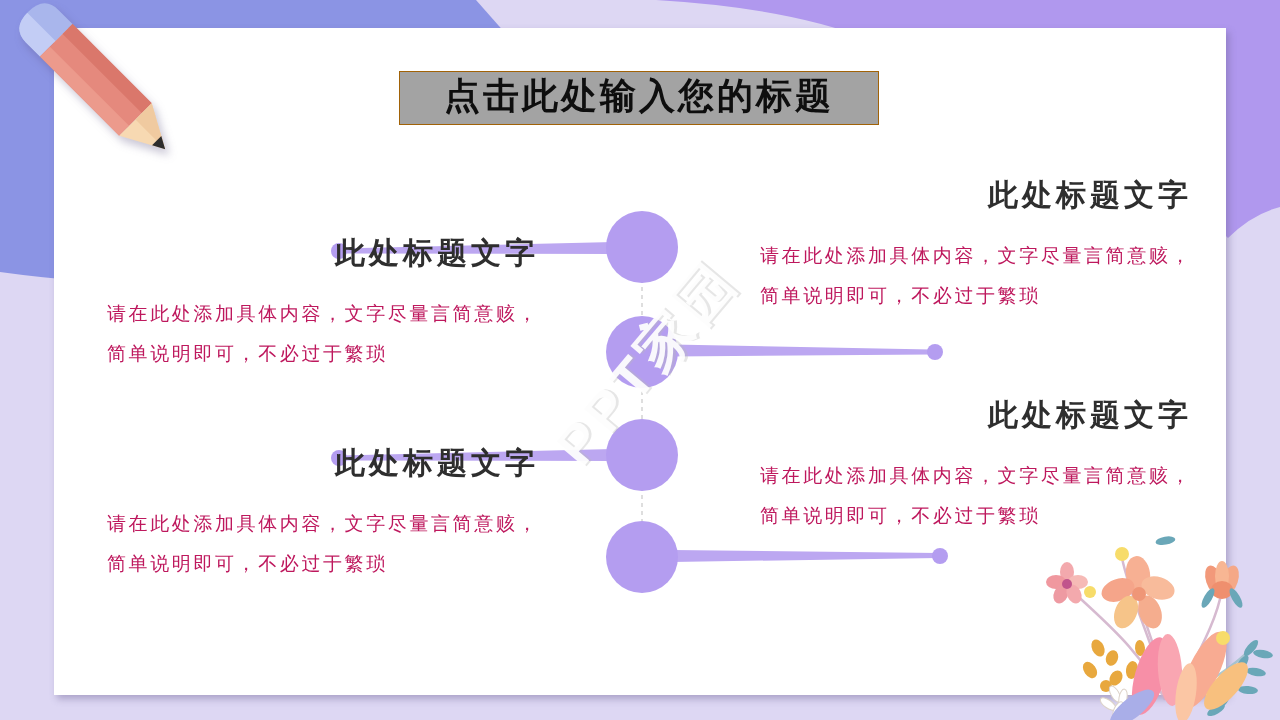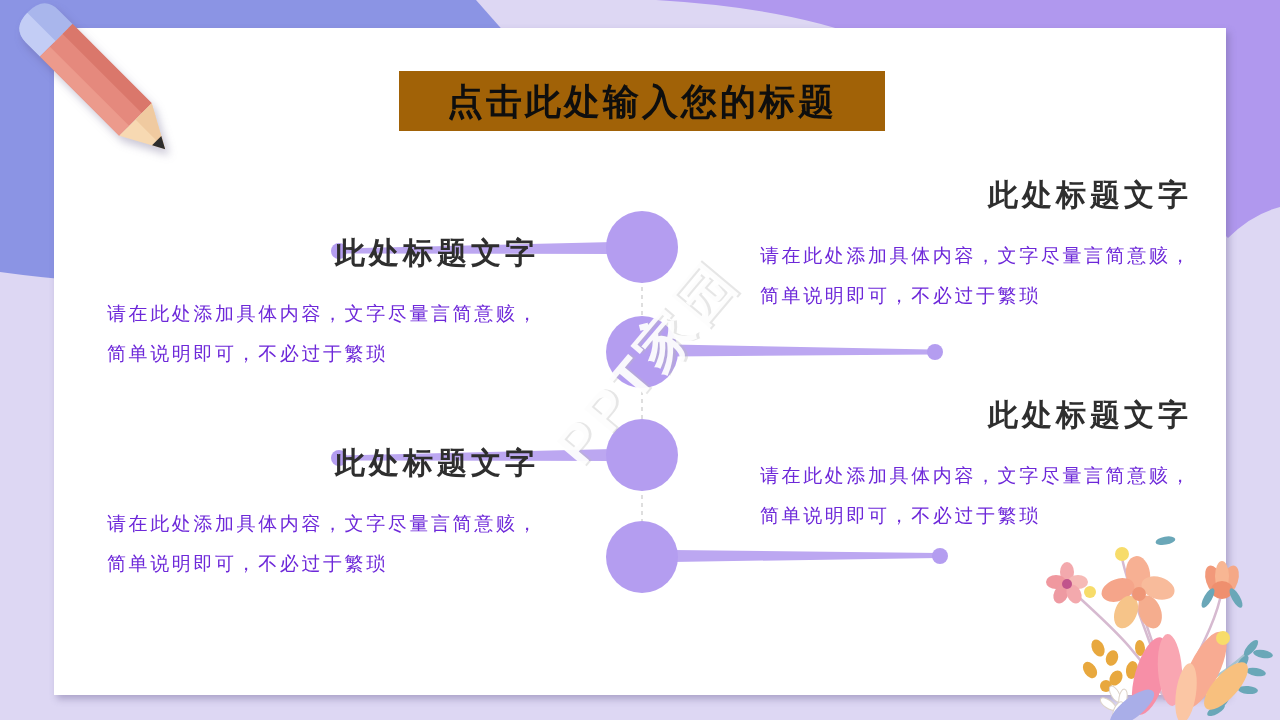--- a/index.html
+++ b/index.html
@@ -8,34 +8,34 @@
     background:#ddd7f3;font-family:"Liberation Sans",sans-serif;
   }
   .bg-svg{position:absolute;left:0;top:0;width:1280px;height:720px;}
   .panel{
     position:absolute;left:54px;top:28px;width:1172px;height:667px;
     background:#ffffff;box-shadow:3px 4px 7px rgba(110,100,150,.45);
   }
   .gfx{position:absolute;left:0;top:0;width:1280px;height:720px;pointer-events:none;}
   .title-box{
     position:absolute;left:399px;top:71px;width:478px;height:52px;
-    background:#a16207;border:4px solid #a16207;
-    display:flex;align-items:flex-end;justify-content:center;
+    background:#a3a3a3;border:1px solid #a16207;
+    display:flex;align-items:flex-start;justify-content:center;
   }
   .title-box span{
     font-size:36px;font-weight:bold;color:#0e0e0e;letter-spacing:3px;white-space:nowrap;
   }
   .section{position:absolute;}
   .section .hd{
     font-size:30px;font-weight:bold;color:#2e2e2e;letter-spacing:4px;
     line-height:34px;white-space:nowrap;text-align:right;
   }
   .section .body{margin-top:24px;}
   .section .body .ln{
-    display:block;font-size:19px;font-weight:500;color:#6d28d9;
+    display:block;font-size:19px;font-weight:500;color:#be185d;
     letter-spacing:2.6px;line-height:40px;white-space:nowrap;
   }
   .pencil-svg{
     position:absolute;left:0;top:0;width:230px;height:230px;
     filter:drop-shadow(4px 6px 4px rgba(80,70,120,.30));
   }
   .flowers-svg{position:absolute;left:1020px;top:528px;width:260px;height:192px;overflow:visible;}
   .wm{font-size:56px;font-weight:bold;letter-spacing:5px;}
 </style>
 </head>

